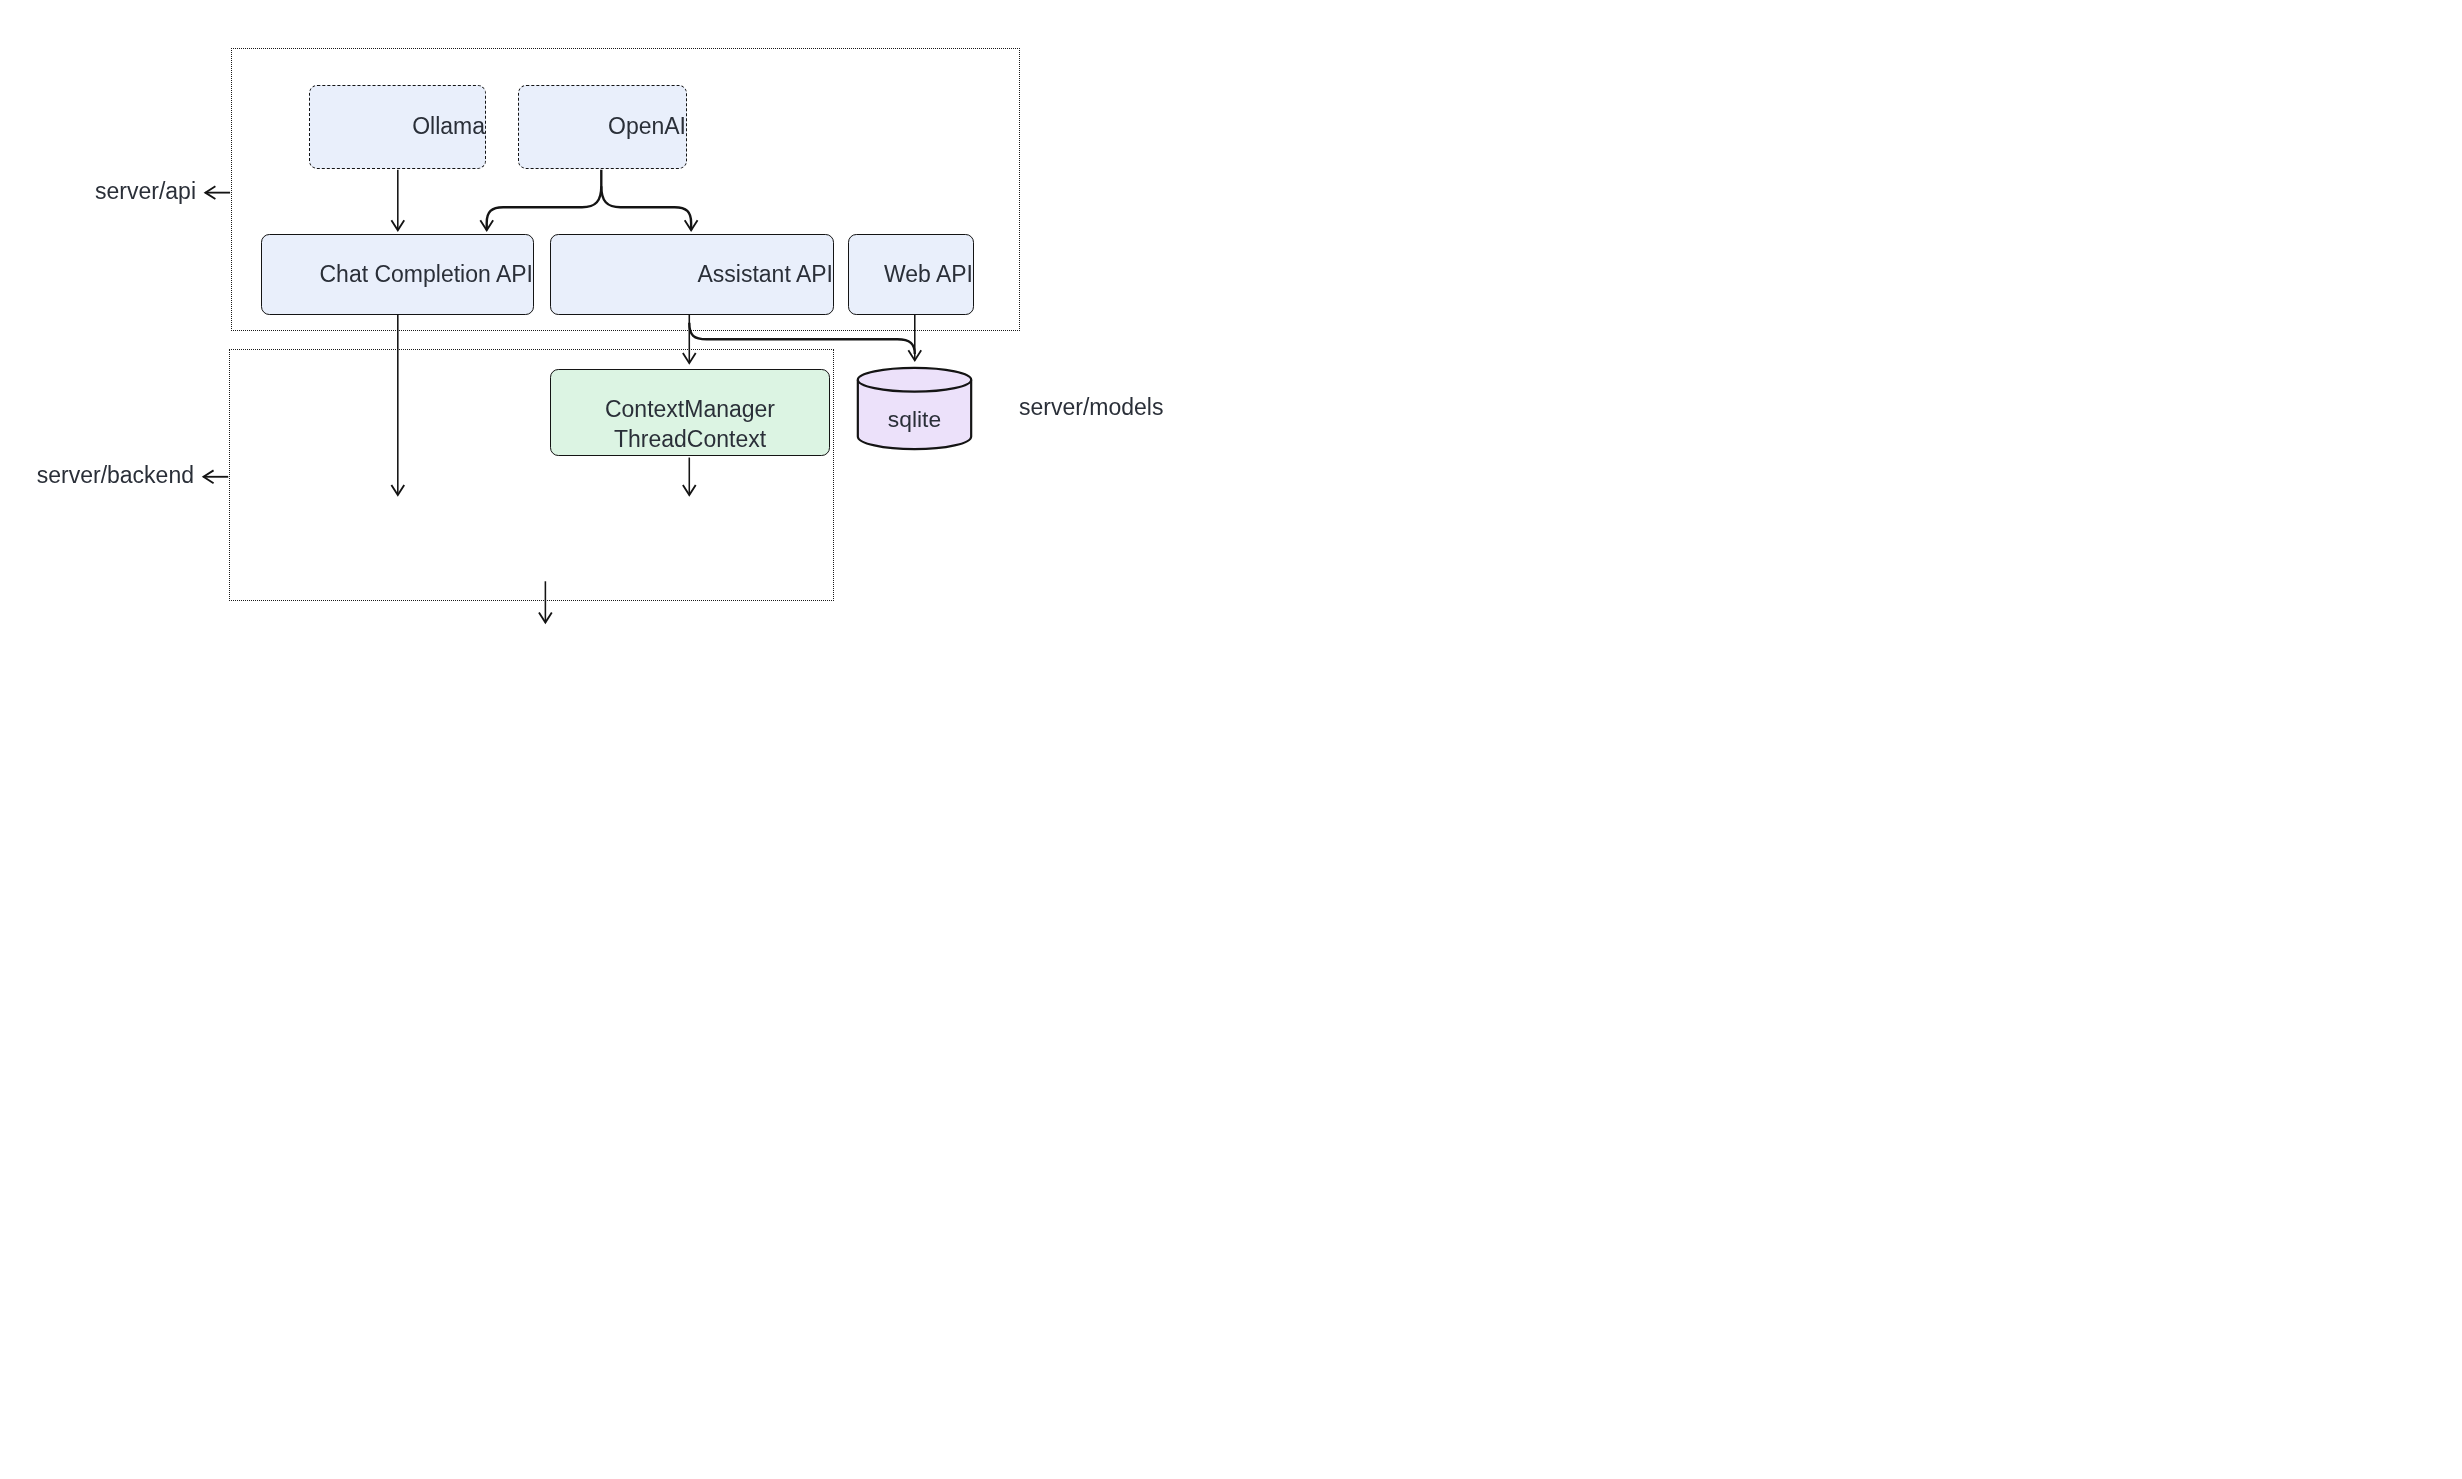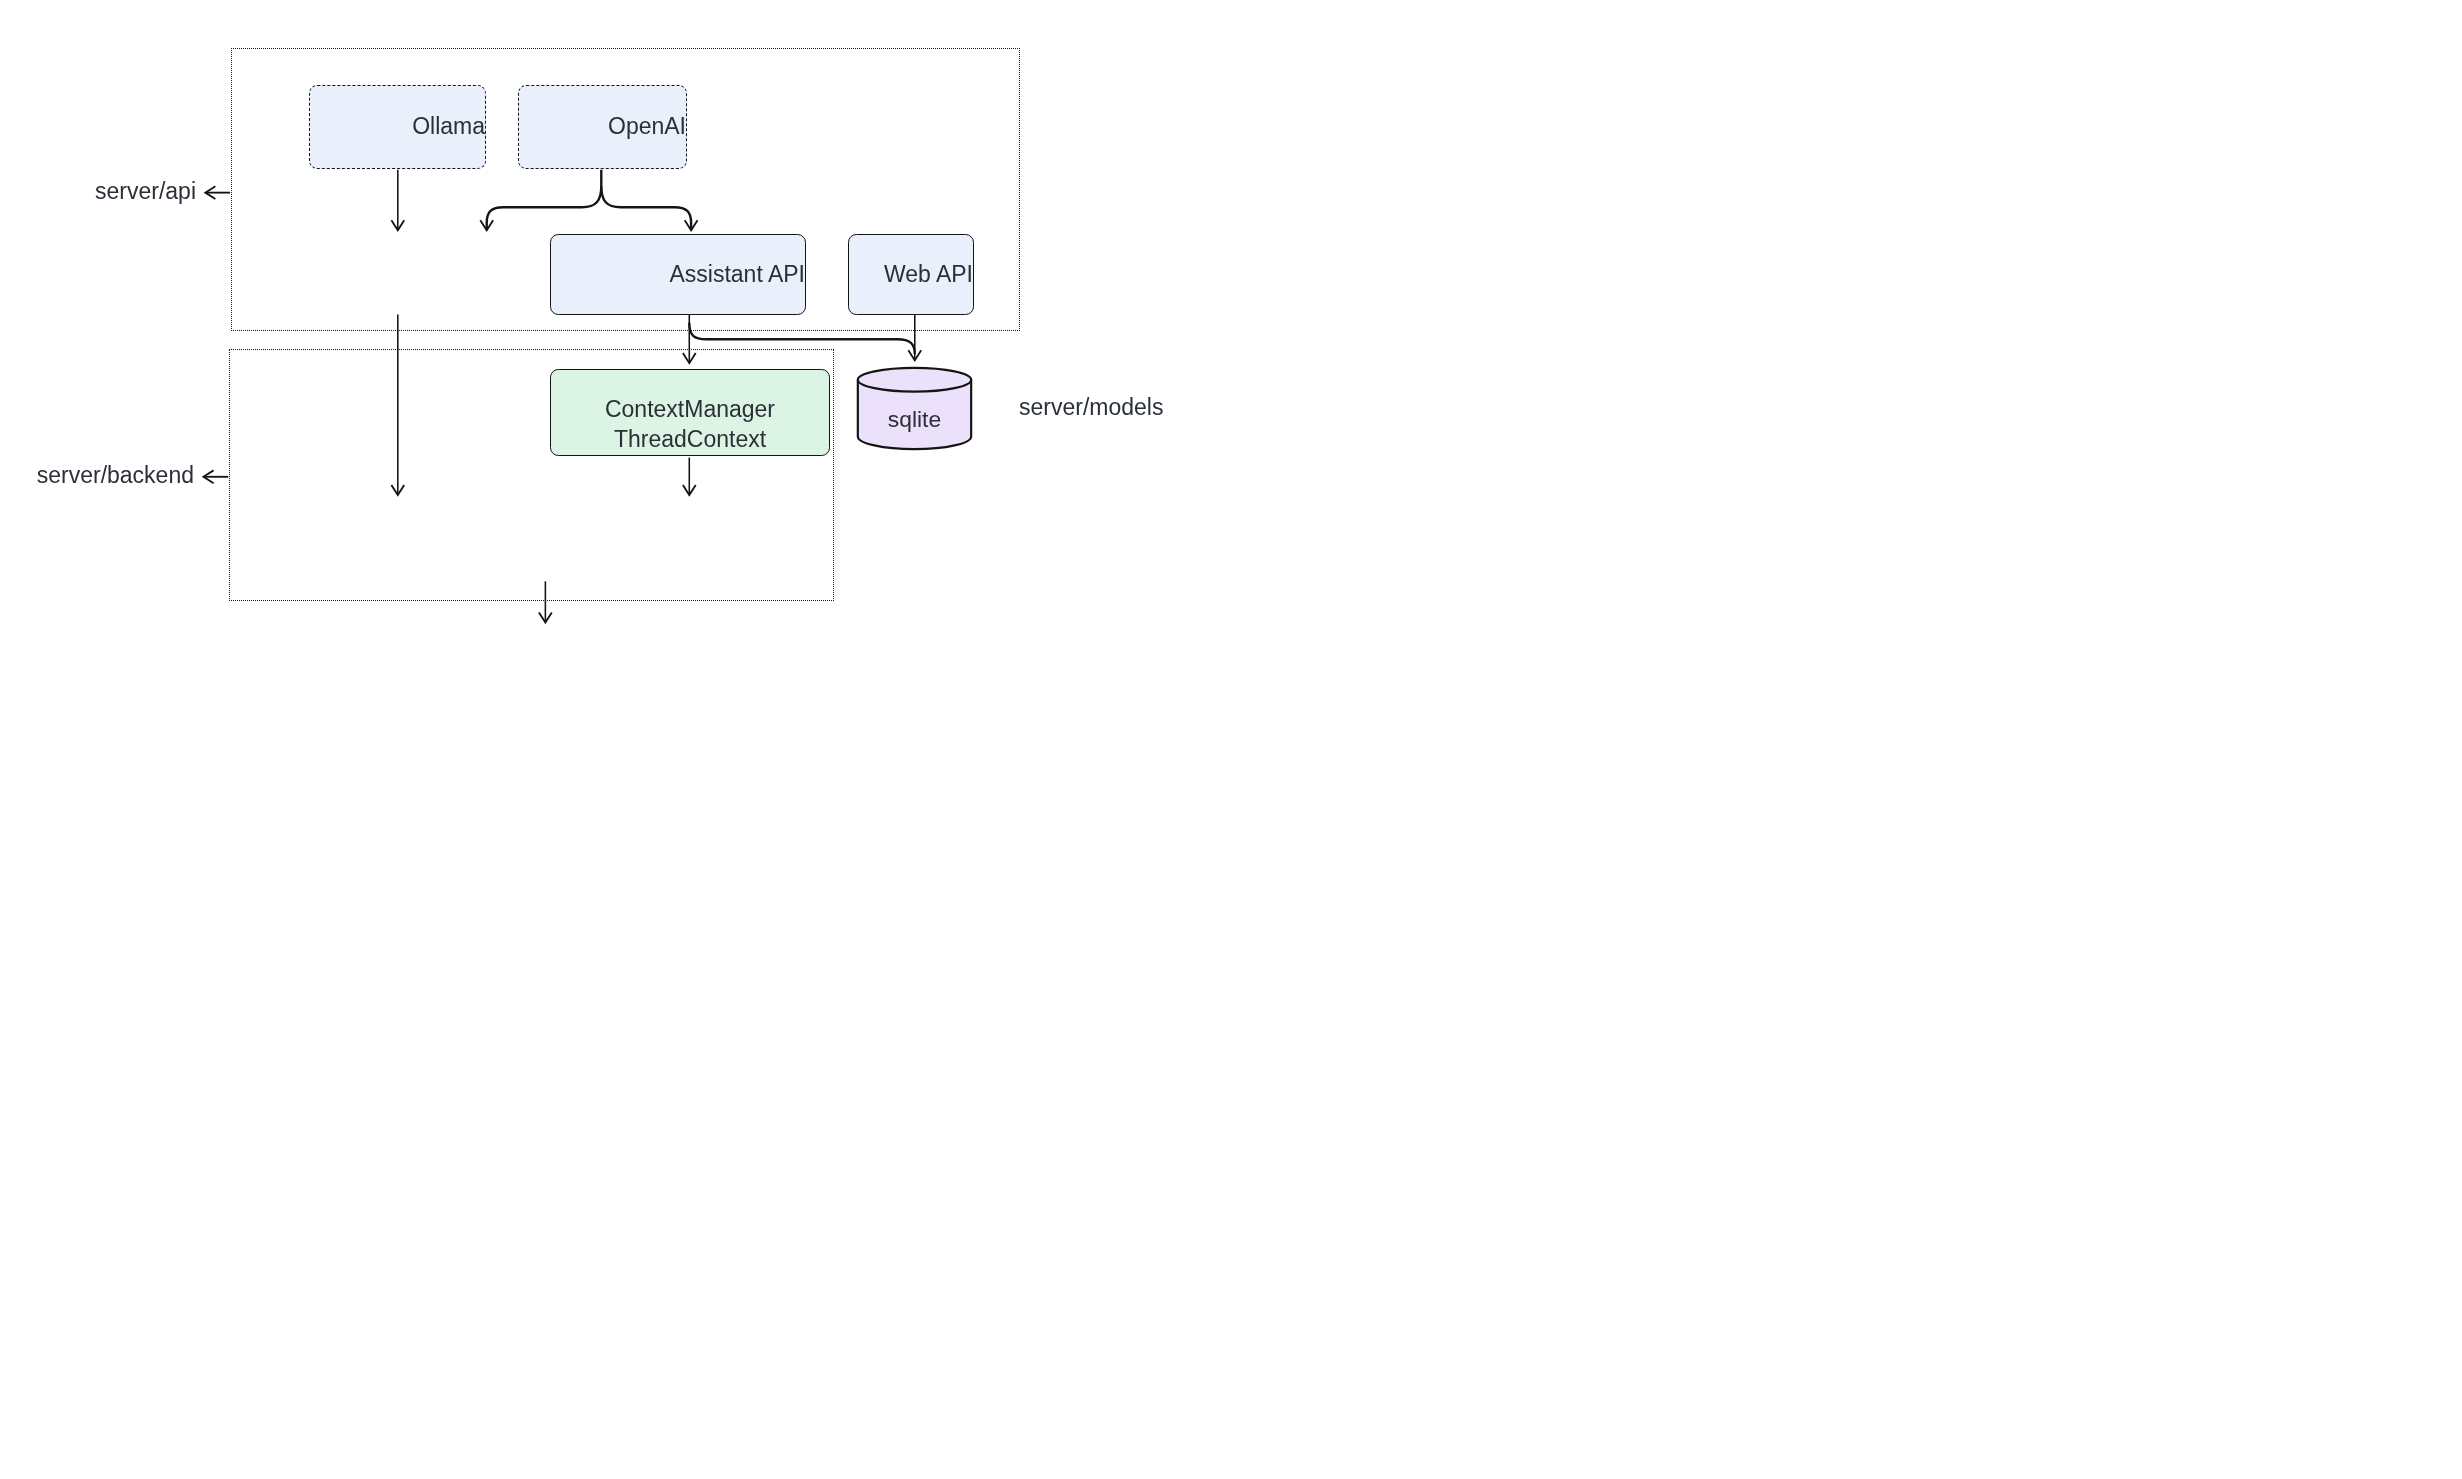--- a/index.html
+++ b/index.html
@@ -36,21 +36,21 @@
     text-align:center;
     font-size:23px;
     line-height:1.3;
     color:var(--text);
     box-sizing:border-box;
   }
   .node-dashed{border-style:dashed;}
   .node-ollama{left:309px;top:85px;width:177px;height:84px;}
   .node-openai{left:518px;top:85px;width:169px;height:84px;}
   .node-chat{left:261px;top:234px;width:273px;height:81px;}
-  .node-assistant{left:550px;top:234px;width:256px;height:81px;}
+  .node-assistant{left:550px;top:234px;width:284px;height:81px;}
   .node-webapi{left:848px;top:234px;width:126px;height:81px;}
   .node-contextmgr{left:550px;top:369px;width:280px;height:87px;background:var(--node-green);flex-direction:column;}
   .node-backendif{left:261px;top:500px;width:568px;height:80px;background:var(--node-yellow);}
   .node-inference{left:261px;top:627px;width:568px;height:83px;font-size:22px;}
   .cylinder{
     position:absolute;
     left:856px;top:365px;width:117px;height:87px;
   }
   .cylinder svg{display:block;}
   .side-label{
@@ -82,20 +82,23 @@
   <div class="side-label label-api">server/api</div>
   <div class="side-label label-backend">server/backend</div>
   <div class="side-label label-models">server/models</div>
 
   <div class="node node-dashed node-ollama">
     <span>Ollama</span>
   </div>
   <div class="node node-dashed node-openai">
     <span>OpenAI</span>
   </div>
+  <div class="node node-chat">
+    <span>Chat Completion API</span>
+  </div>
   <div class="node node-assistant">
     <span>Assistant API</span>
   </div>
   <div class="node node-webapi">
     <span>Web API</span>
   </div>
   <div class="node node-contextmgr">
     <span>ContextManager</span>
     <span>ThreadContext</span>
   </div>

